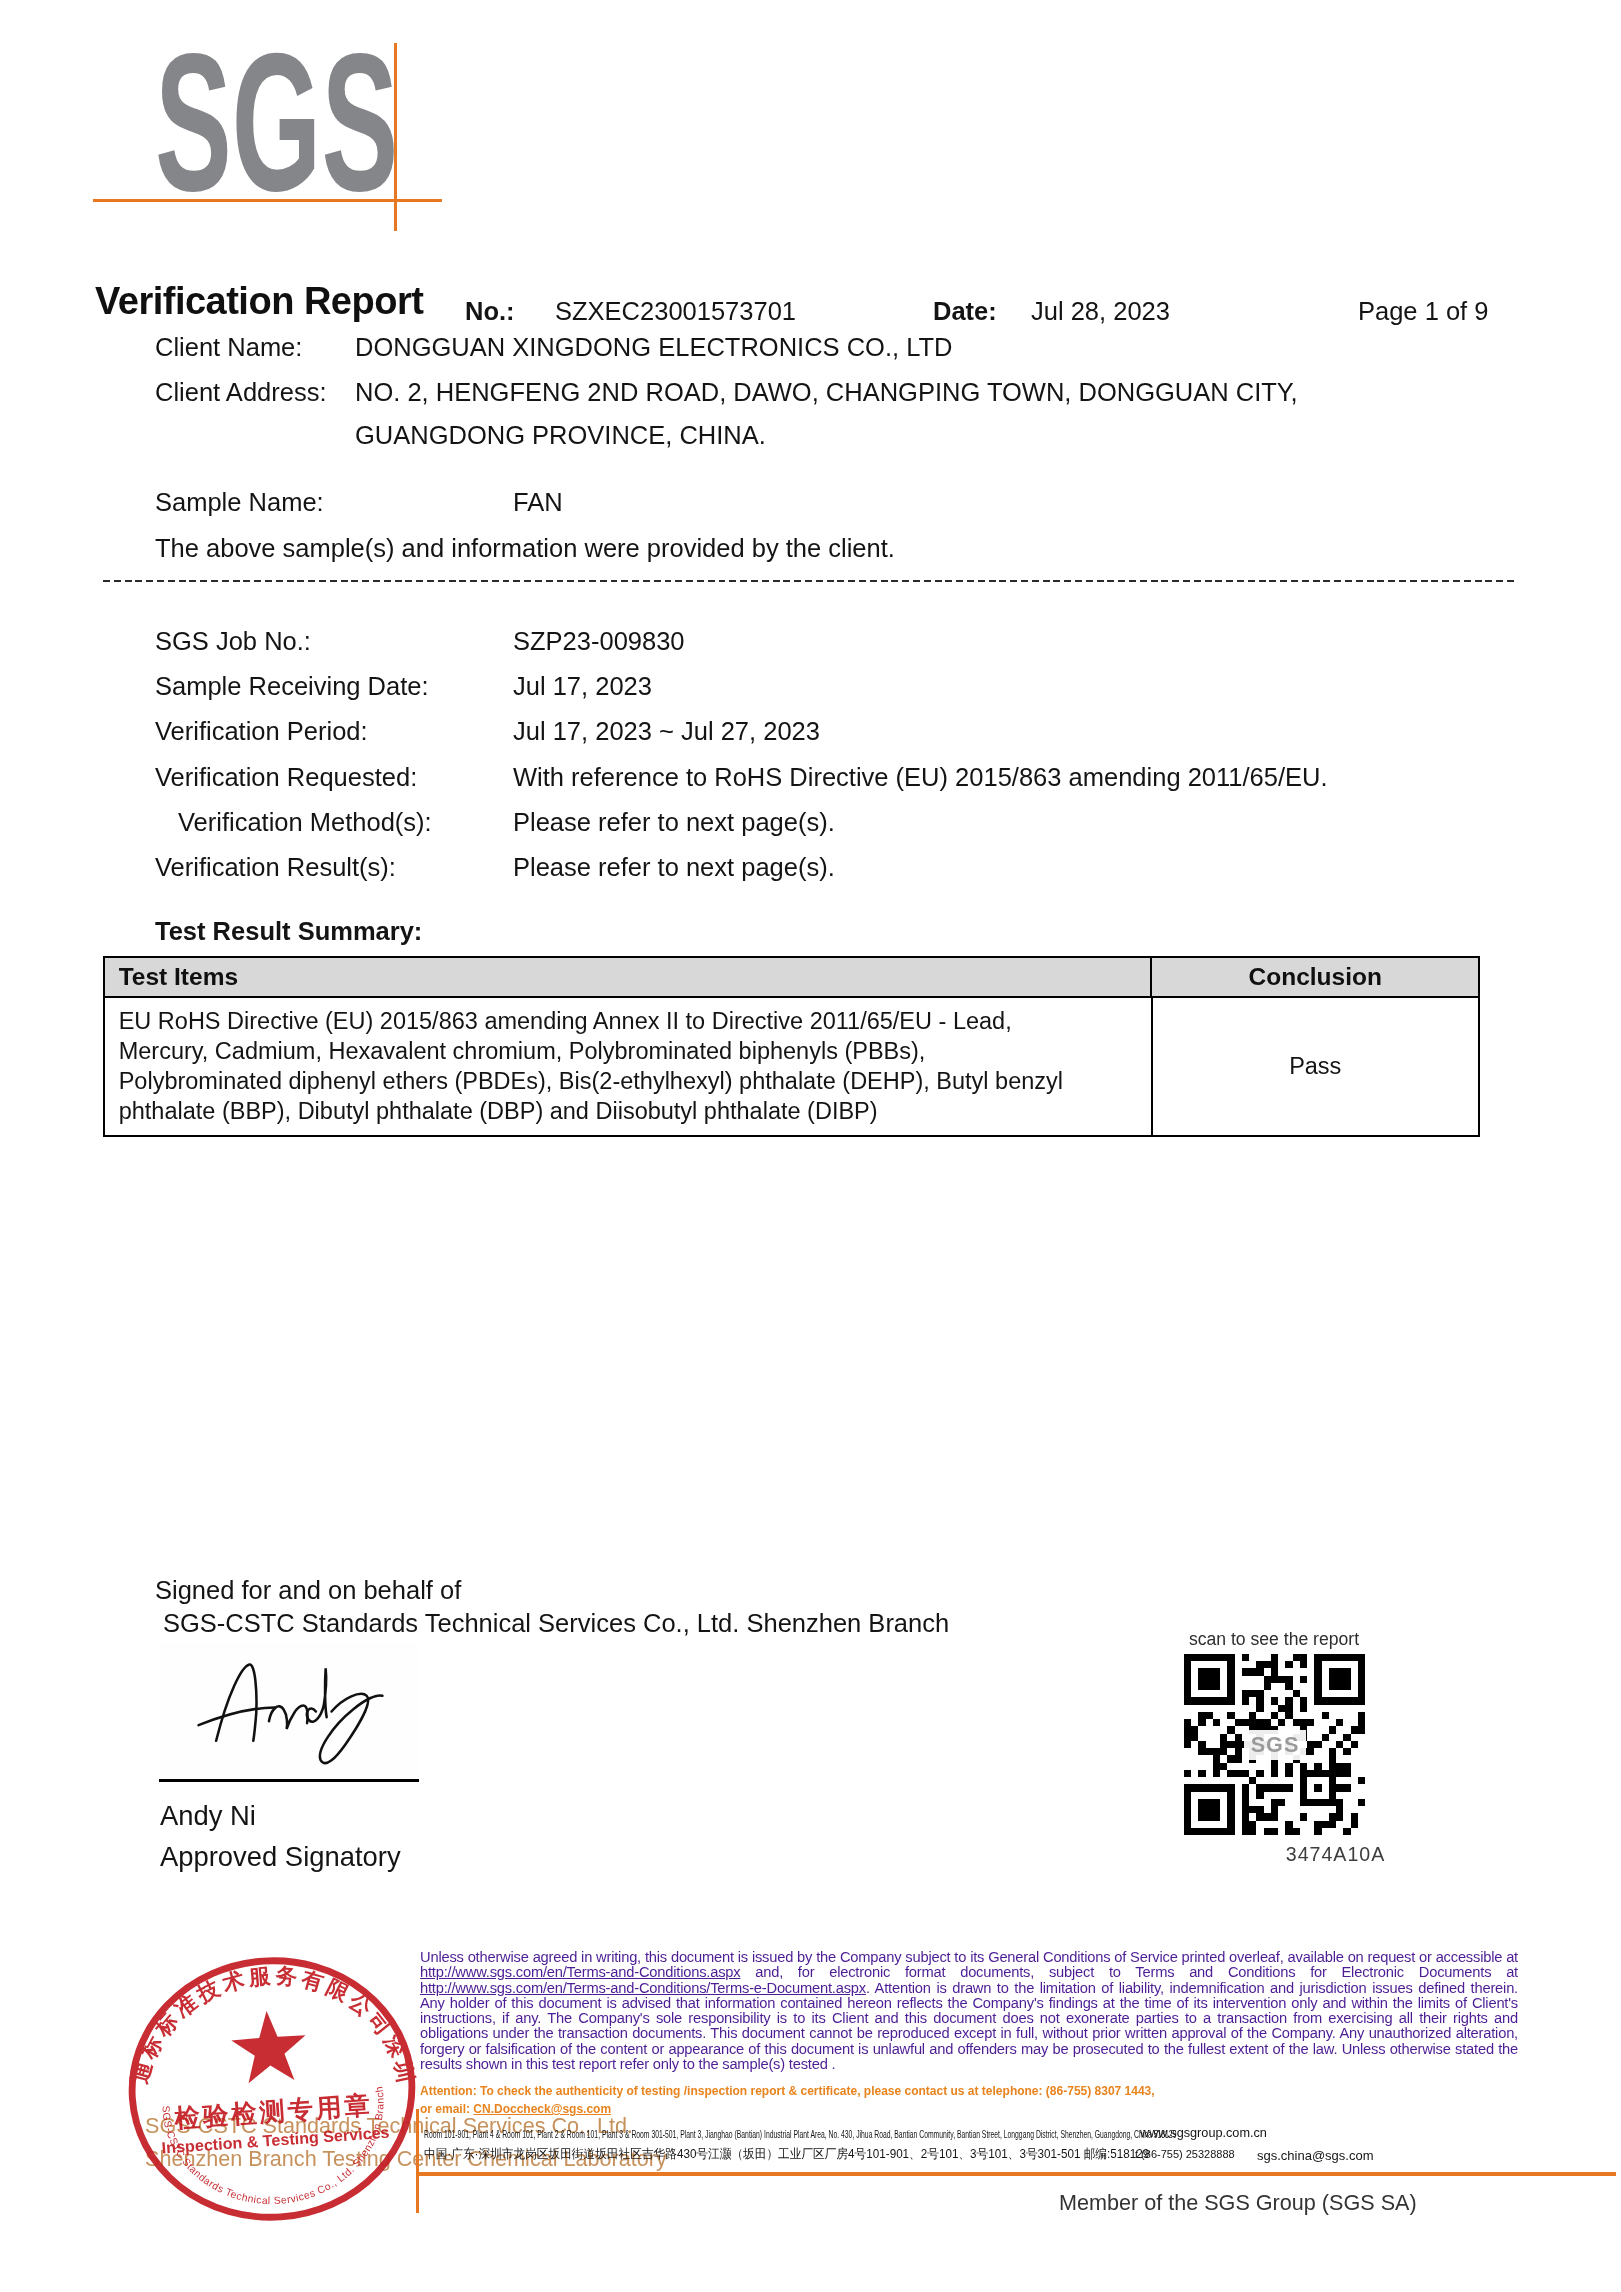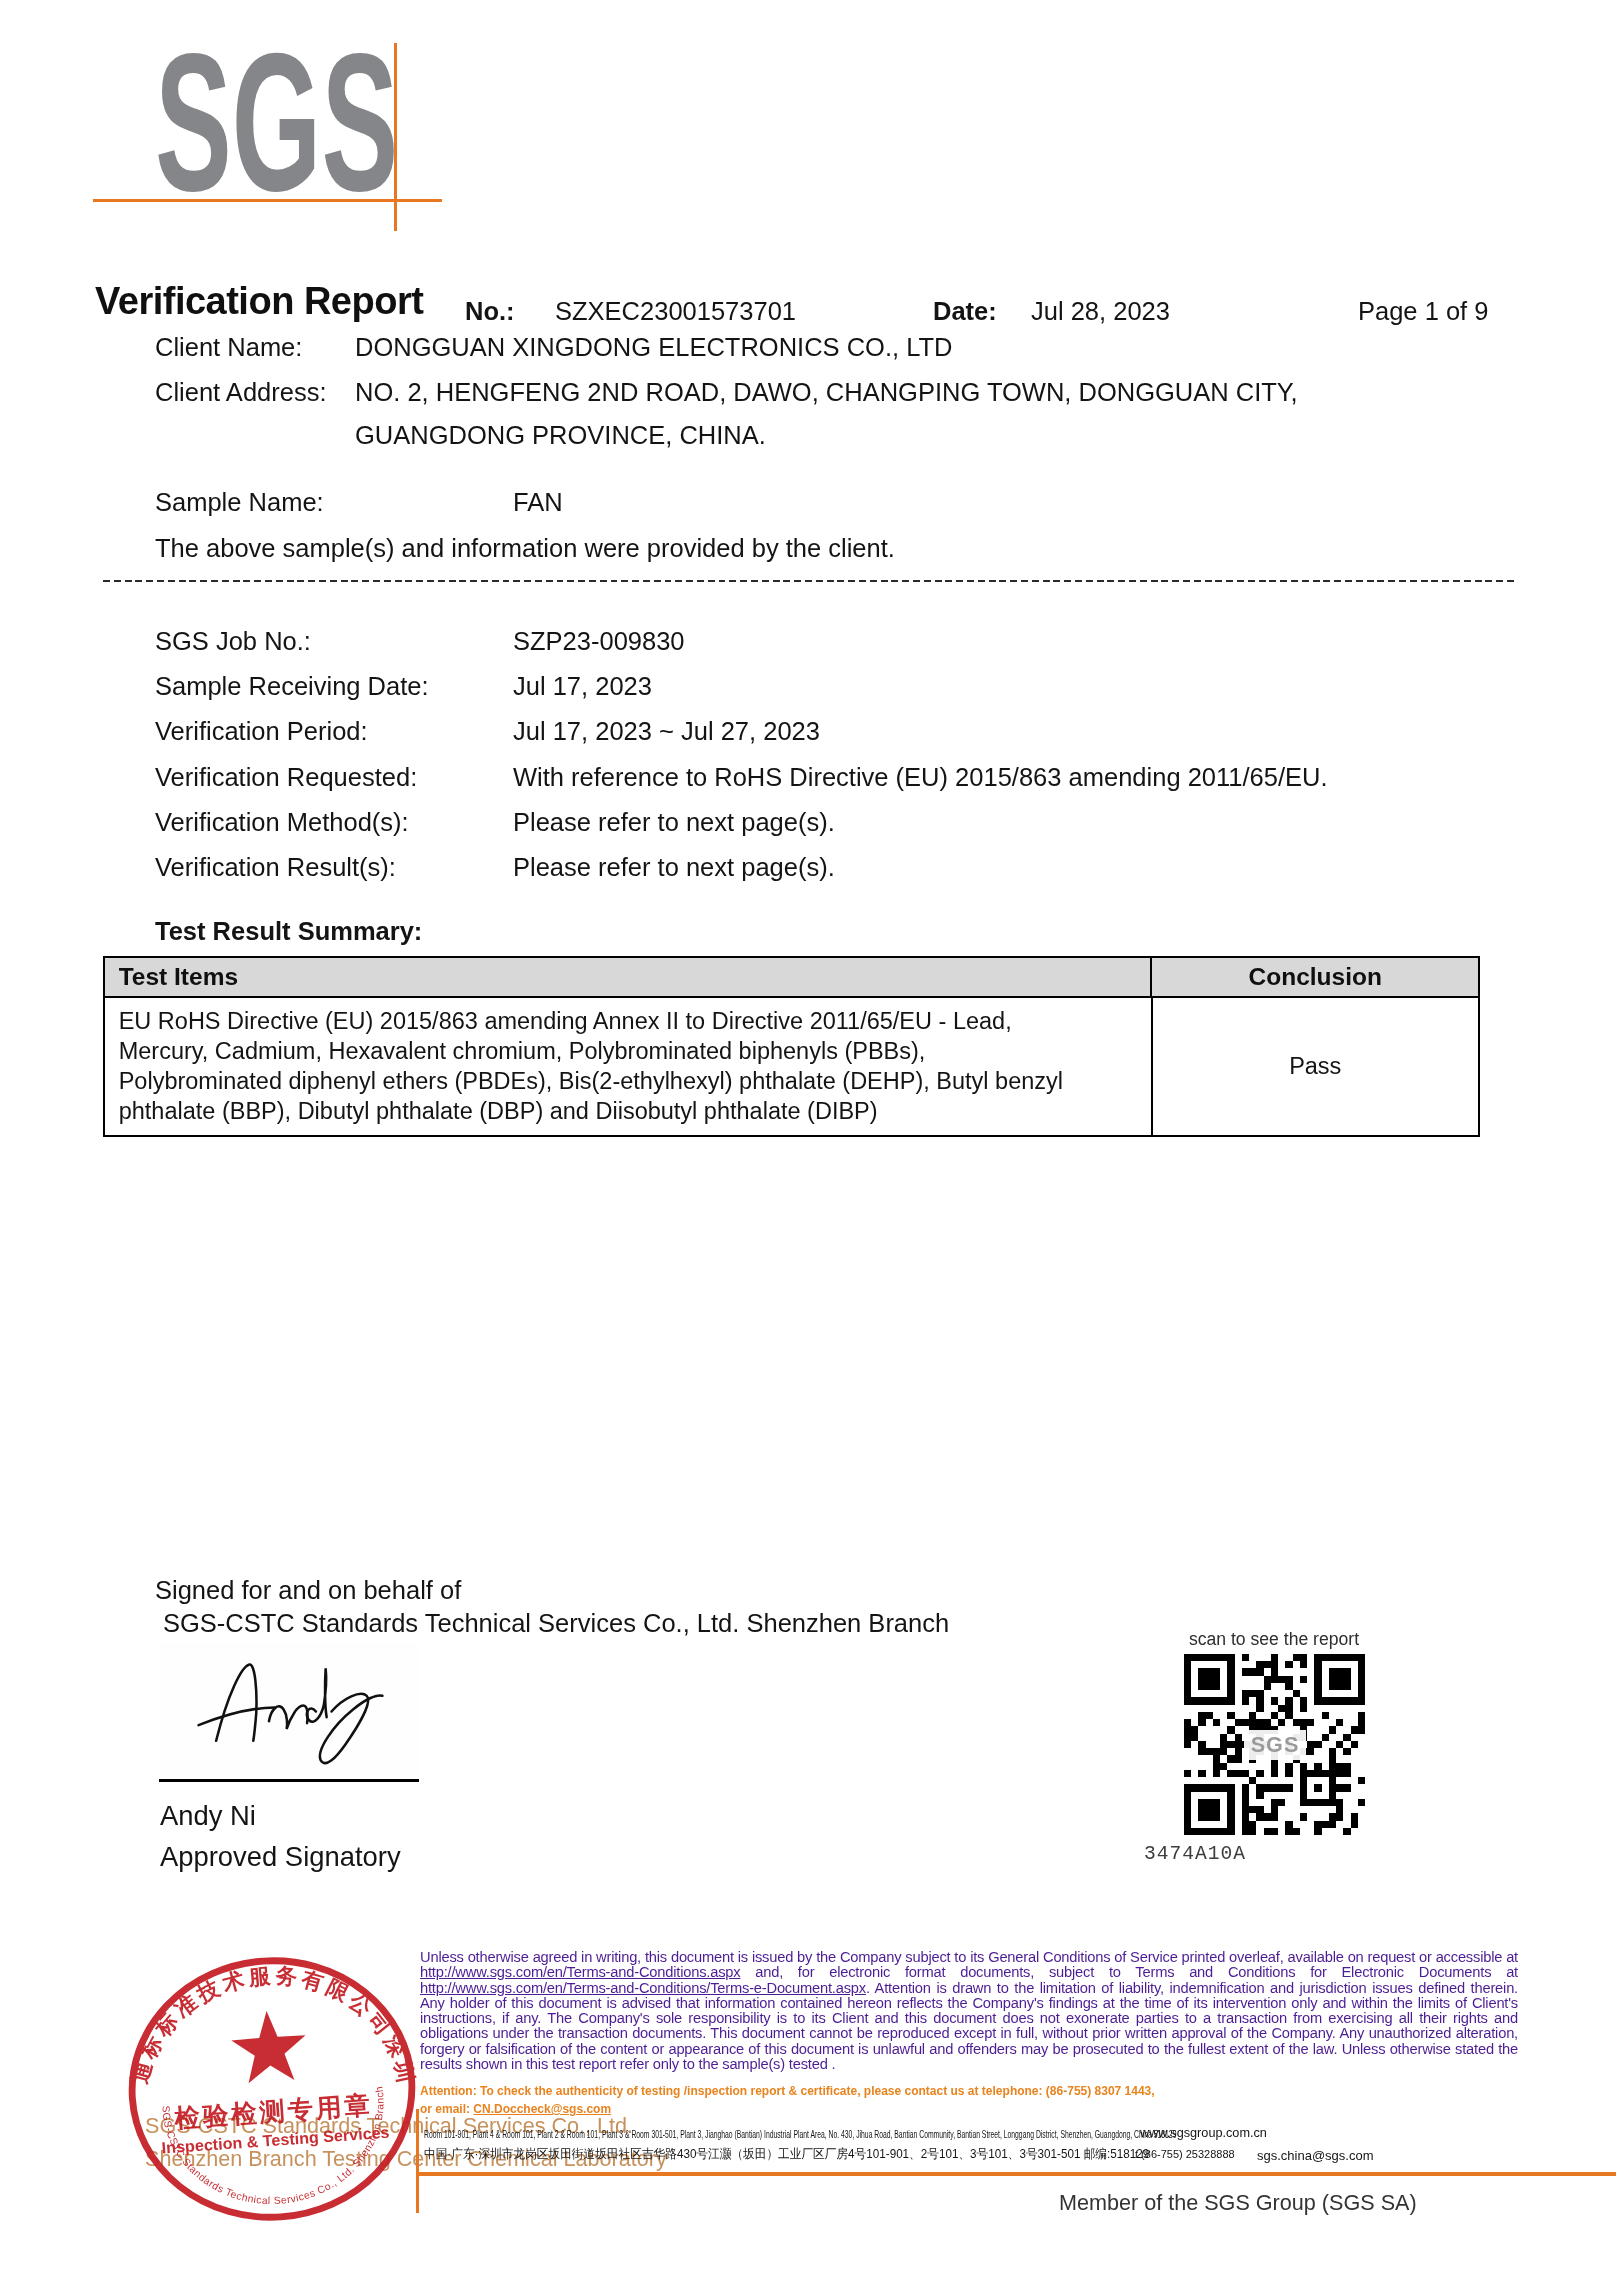--- a/index.html
+++ b/index.html
@@ -44,21 +44,21 @@
 
   
   #sig-underline { left:159px; top:1779px; width:260px; height:2.9px; background:#000; }
   #sig-box { left:159px; top:1643px; width:260px; height:133px; background:#fefefe; }
 
   
   #qr-caption { left:1176px; top:1629px; width:196px; text-align:center; font-size:17.6px; color:#2e2e2e; }
   #qr-wrap { left:1184px; top:1654px; width:181px; height:181px; }
   #qr-watermark { left:1244px; top:1730px; width:62px; height:30px; background:rgba(255,255,255,0.93);
      color:#9a9a9a; font-weight:bold; font-size:21.6px; text-align:center; line-height:30px; letter-spacing:1px; }
-  #qr-code-text { left:1144px; top:1843px; width:181px; text-align:left; font-size:19.6px; color:#3d3d3d; letter-spacing:1px;font-family:Liberation Mono, monospace; }
+  #qr-code-text { left:1245px; top:1843px; width:181px; text-align:center; font-size:19.6px; color:#3d3d3d; letter-spacing:1px; }
 
   
   #stamp-co-1 { left:145px; top:2113px; font-size:21.6px; color:#c6915c; white-space:nowrap; }
   #stamp-co-2 { left:145px; top:2146px; font-size:21.6px; color:#c6915c; white-space:nowrap; }
   #stamp-svg { left:123px; top:1952px; transform:rotate(-4deg); }
 
   
   #legal { left:420px; top:1950px; width:1098px; font-size:14.7px; line-height:15.3px;
      letter-spacing:-0.2px; color:#4c1d95; text-align:justify; }
   #legal .url { text-decoration:underline; }
@@ -109,21 +109,21 @@
   <div class="abs" id="dashed-sep"></div>
 
   <div class="abs lbl row-label" style="top:627px;">SGS Job No.:</div>
   <div class="abs val row-value523" style="top:627px;">SZP23-009830</div>
   <div class="abs lbl row-label" style="top:672px;">Sample Receiving Date:</div>
   <div class="abs val row-value523" style="top:672px;">Jul 17, 2023</div>
   <div class="abs lbl row-label" style="top:717px;">Verification Period:</div>
   <div class="abs val row-value523" style="top:717px;">Jul 17, 2023 ~ Jul 27, 2023</div>
   <div class="abs lbl row-label" style="top:763px;">Verification Requested:</div>
   <div class="abs val row-value523" style="top:763px;">With reference to RoHS Directive (EU) 2015/863 amending 2011/65/EU.</div>
-  <div class="abs lbl row-label" style="top:808px;">Verification Method(s):</div>
+  <div class="abs lbl row-label" style="top:808px;margin-left:23px;">Verification Method(s):</div>
   <div class="abs val row-value523" style="top:808px;">Please refer to next page(s).</div>
   <div class="abs lbl row-label" style="top:853px;">Verification Result(s):</div>
   <div class="abs val row-value523" style="top:853px;">Please refer to next page(s).</div>
 
   <div class="abs lbl bold row-label" style="top:917px;">Test Result Summary:</div>
   <div class="abs" id="summary-table">
     <div class="thead">
       <div class="col-items th">Test Items</div>
       <div class="col-conc th th-wrap">Conclusion</div>
     </div>

